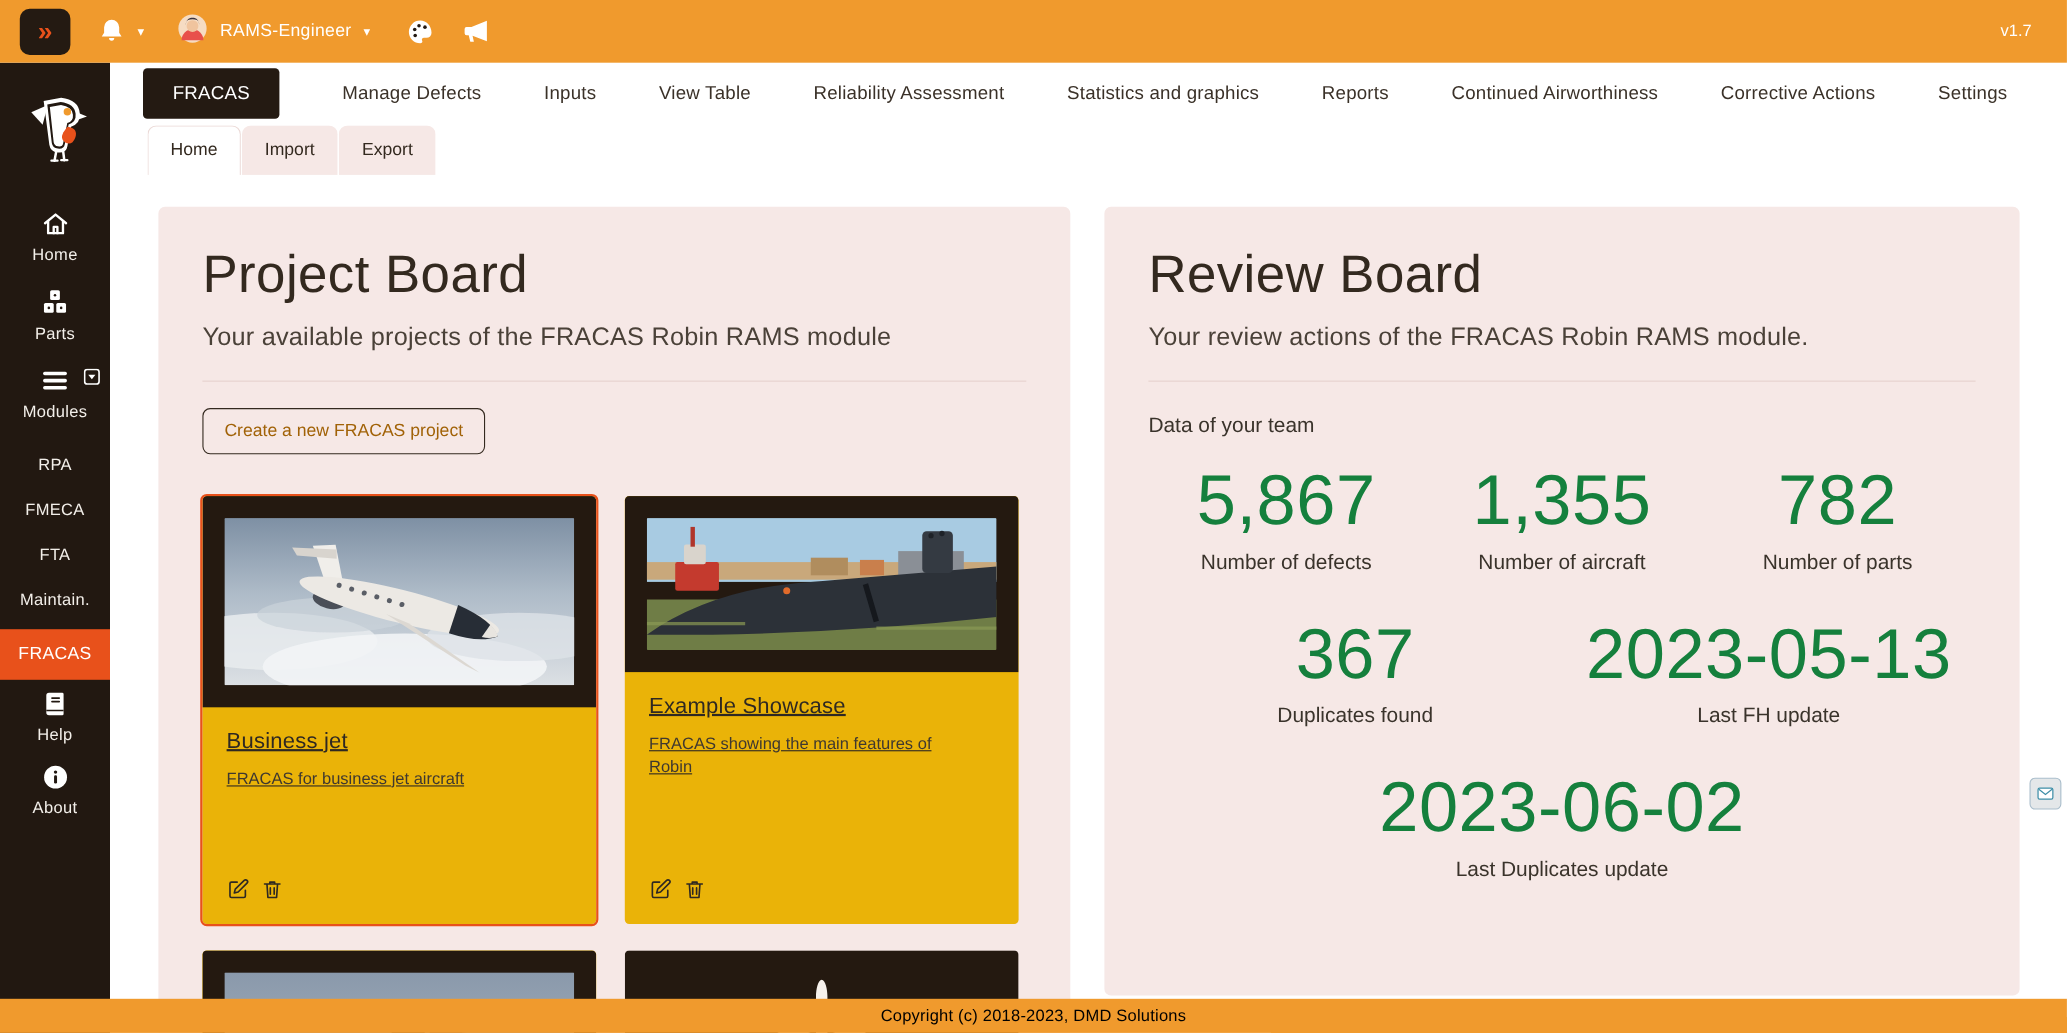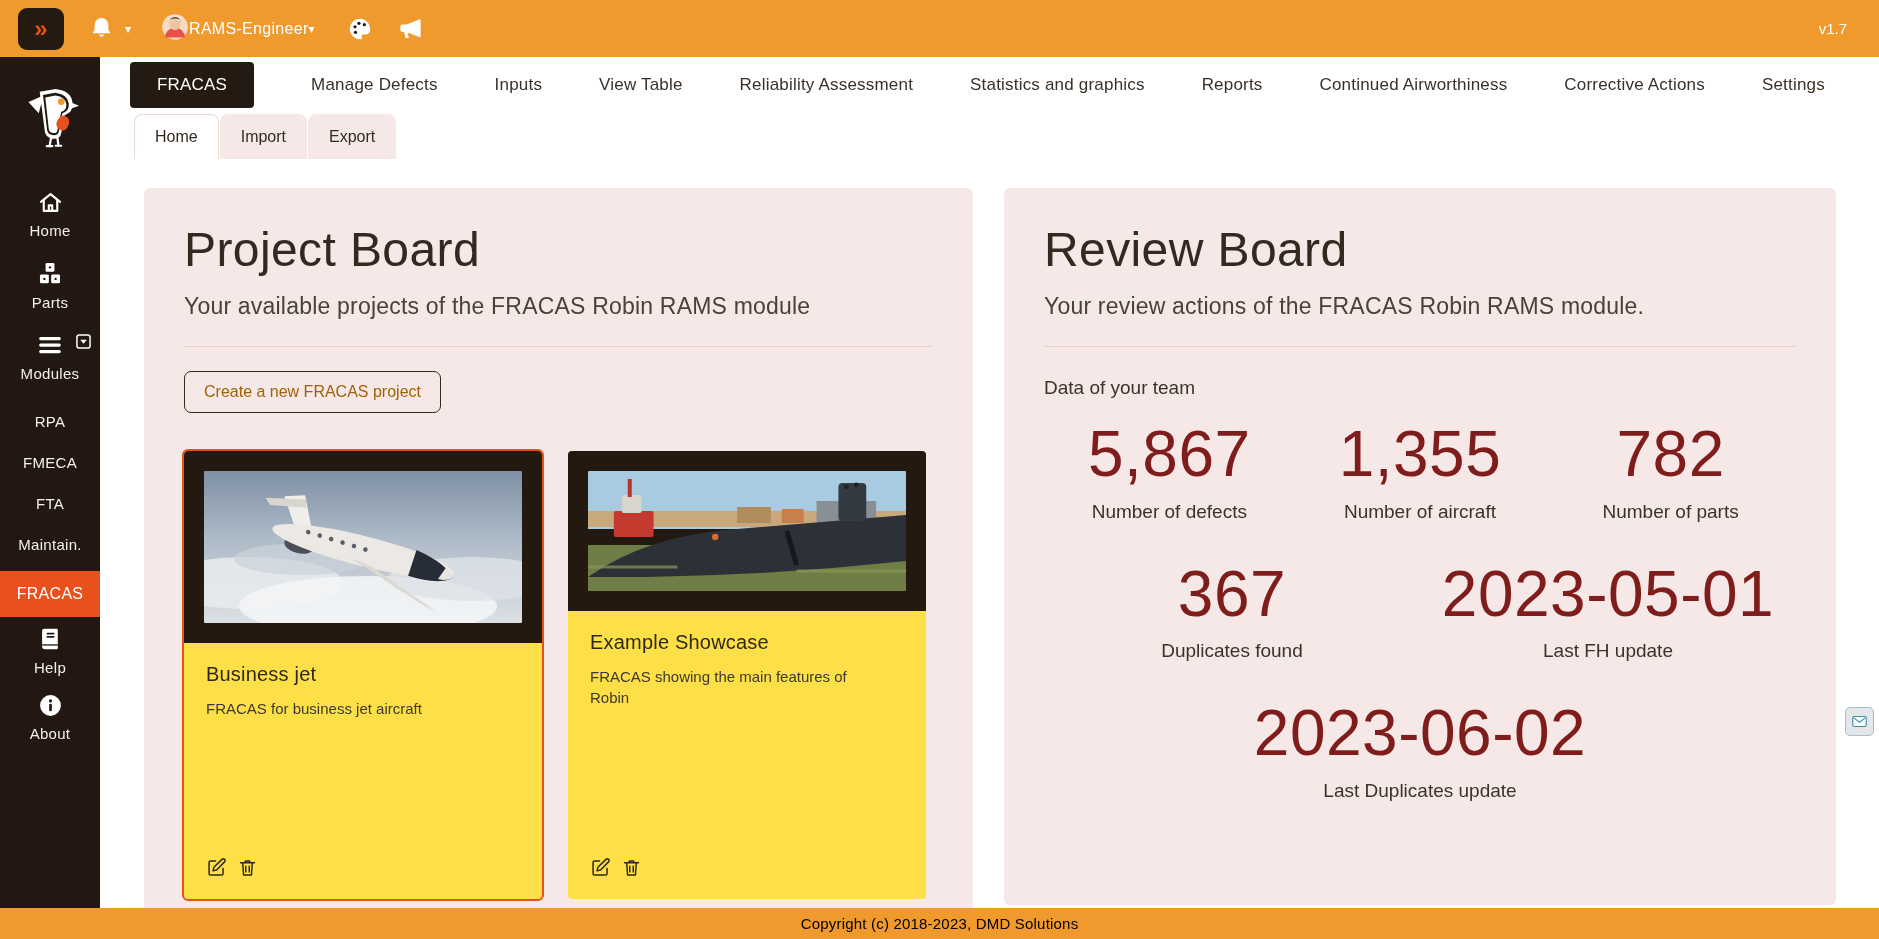--- a/index.html
+++ b/index.html
@@ -8,21 +8,21 @@
   .screen { position:relative; width:1879px; height:939px; overflow:hidden; }
 
   
   .topbar { position:absolute; top:0; left:0; right:0; height:57px; background:#F09A2D;
     display:flex; align-items:center; padding:0 18px; z-index:40; }
   .collapse-btn { width:46px; height:42px; background:#241A12; border:none; border-radius:9px;
     color:#E8511B; font-size:24px; font-weight:bold; cursor:pointer; line-height:1; }
   .topbar .iconbtn { background:transparent; border:none; cursor:pointer; display:flex; align-items:center; }
   .bell-wrap { display:flex; align-items:center; margin-left:24px; gap:10px; }
   .caret { color:#fff; font-size:12px; }
-  .user-menu { display:flex; align-items:center; margin-left:30px; color:#fff;
+  .user-menu { display:flex; align-items:center; gap:11px; margin-left:30px; color:#fff;
     font-size:16px; letter-spacing:.3px; cursor:pointer; }
   .palette-btn { margin-left:32px; }
   .mega-btn { margin-left:24px; }
   .version { margin-left:auto; margin-right:14px; color:#fff; font-size:15px; }
 
   
   .sidebar { position:absolute; top:57px; left:0; width:100px; height:882px; background:#221811;
     display:flex; flex-direction:column; align-items:center; z-index:30; }
   .logo { margin-top:30px; }
   .side-item { width:100%; display:flex; flex-direction:column; align-items:center; gap:7px;
@@ -60,38 +60,38 @@
   .panel-title { font-size:48px; font-weight:400; color:#33291F; letter-spacing:.4px; }
   .panel-subtitle { margin-top:16px; font-size:23px; color:#4A4138; letter-spacing:.2px; }
   .divider { height:1px; background:#E7D2CE; margin-top:26px; }
 
   .create-btn { margin-top:24px; padding:11px 19px; background:transparent;
     border:1px solid #33291F; border-radius:7px; font-size:16px; color:#a16207;
     font-family:inherit; cursor:pointer; }
 
   .cards { margin-top:38px; display:grid; grid-template-columns:358px 358px;
     column-gap:26px; row-gap:24px; }
-  .card { height:448px; background:#fde047; border-radius:4px; overflow:hidden;
-    display:flex; flex-direction:column; cursor:pointer; }
+  .card { height:389px; background:#eab308; border-radius:4px; overflow:hidden;
+    display:flex; flex-direction:column; cursor:pointer;text-decoration:underline; }
   .card.selected { outline:2px solid #E8511B; outline-offset:0; }
   .card-header { background:#241910; padding:20px; flex:none; }
   .card-img { display:block; width:100%; border-radius:1px; }
   .card-body { padding:20px 22px 18px; flex:1; display:flex; flex-direction:column; }
   .card-title { font-size:20px; color:#2E2822; letter-spacing:.2px; }
   .card-desc { margin-top:12px; font-size:15px; color:#3F3830; line-height:1.4; max-width:270px; }
   .card-actions { margin-top:auto; display:flex; gap:10px; }
   .card-actions .act { background:transparent; border:none; cursor:pointer; padding:0; }
   .plane-wrap { display:flex; justify-content:center; padding-top:2px; }
 
   
   .team-label { margin-top:30px; font-size:19px; color:#3A332B; }
   .stats { margin-top:22px; display:flex; flex-wrap:wrap; }
   .stat { text-align:center; margin-bottom:38px; }
   .w3 { width:33.33%; } .w2 { width:50%; } .w1 { width:100%; }
-  .stat-value { font-size:64px; line-height:1.04; color:#7f1d1d; letter-spacing:.5px; }
+  .stat-value { font-size:64px; line-height:1.04; color:#15803d; letter-spacing:.5px; }
   .stat-label { margin-top:13px; font-size:19px; color:#3A332B; }
 
   
   .footer { position:absolute; left:0; right:0; top:908px; height:31px; background:#F09A2D;
     display:flex; align-items:center; justify-content:center; color:#000000; font-size:15px;
     letter-spacing:.2px; z-index:50; }
   .side-widget { position:absolute; left:1845px; top:707px; width:29px; height:29px;
     background:#E4E7E9; border:1px solid #A9BDCB; border-radius:5px; display:flex;
     align-items:center; justify-content:center; cursor:pointer; z-index:45; }
 </style>
@@ -411,21 +411,21 @@
       </div>
       <div class="stat w3">
         <div class="stat-value">782</div>
         <div class="stat-label">Number of parts</div>
       </div>
       <div class="stat w2">
         <div class="stat-value">367</div>
         <div class="stat-label">Duplicates found</div>
       </div>
       <div class="stat w2">
-        <div class="stat-value">2023-05-01</div>
+        <div class="stat-value">2023-05-13</div>
         <div class="stat-label">Last FH update</div>
       </div>
       <div class="stat w1">
         <div class="stat-value">2023-06-02</div>
         <div class="stat-label">Last Duplicates update</div>
       </div>
     </div>
   </section>
 
   <button class="side-widget">

